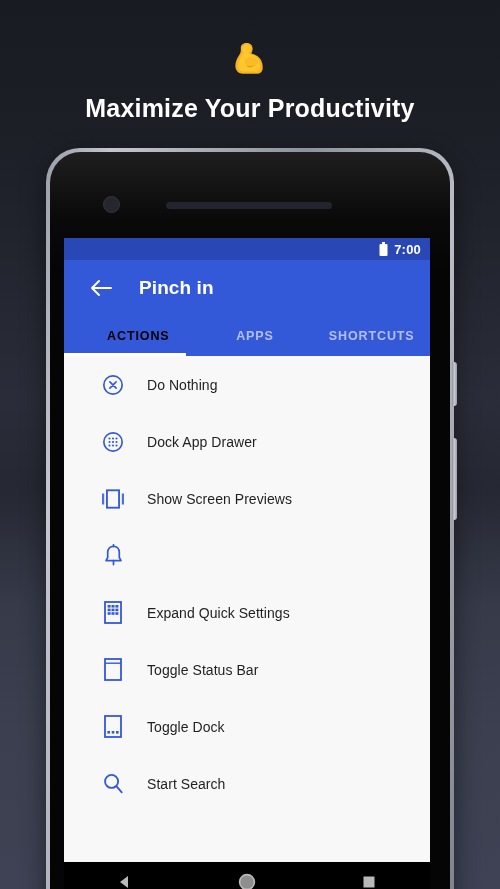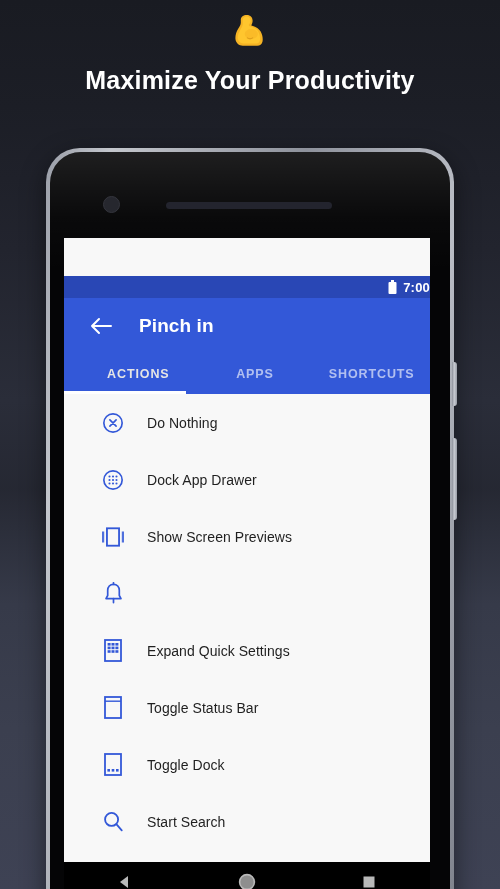--- a/index.html
+++ b/index.html
@@ -27,21 +27,21 @@
         #3e4254 100%);
     overflow: hidden;
   }
 
   
   .promo {
     position: absolute;
     top: 0; left: 0;
     width: 500px;
     text-align: center;
-    padding-top: 4px;
+    padding-top: 32px;
   }
   .promo-emoji {
     font-size: 40px;
     line-height: 46px;
     display: block;
     height: 48px;
   }
   .promo-emoji svg { display: inline-block; vertical-align: middle; }
   .promo-title {
     margin-top: 14px;
@@ -122,22 +122,22 @@
     background: #f8f8f8;
     overflow: hidden;
   }
 
   .statusbar {
     height: 22px;
     background: #2947b5;
     display: flex;
     align-items: center;
     justify-content: flex-end;
+    padding-right: 9px;
     gap: 6px;
-    margin-top: 38px;
   }
   .battery-icon { display: block; }
   .status-time {
     color: #ffffff;
     font-size: 13px;
     font-weight: bold;
     letter-spacing: 0.2px;
   }
 
   .appbar {
@@ -170,21 +170,21 @@
     flex: 1;
     display: flex;
     align-items: center;
     justify-content: center;
     font-size: 12.5px;
     font-weight: bold;
     letter-spacing: 0.9px;
     color: rgba(255,255,255,0.62);
     cursor: pointer;
   }
-  .tab.active { color: #e5e5e5; margin-left: 16px; }
+  .tab.active { color: #000000; margin-left: 16px; }
   .tab-indicator {
     position: absolute;
     bottom: 0;
     left: 0;
     width: 33.3333%;
     height: 3px;
     background: #ffffff;
   }
 
   .list {

